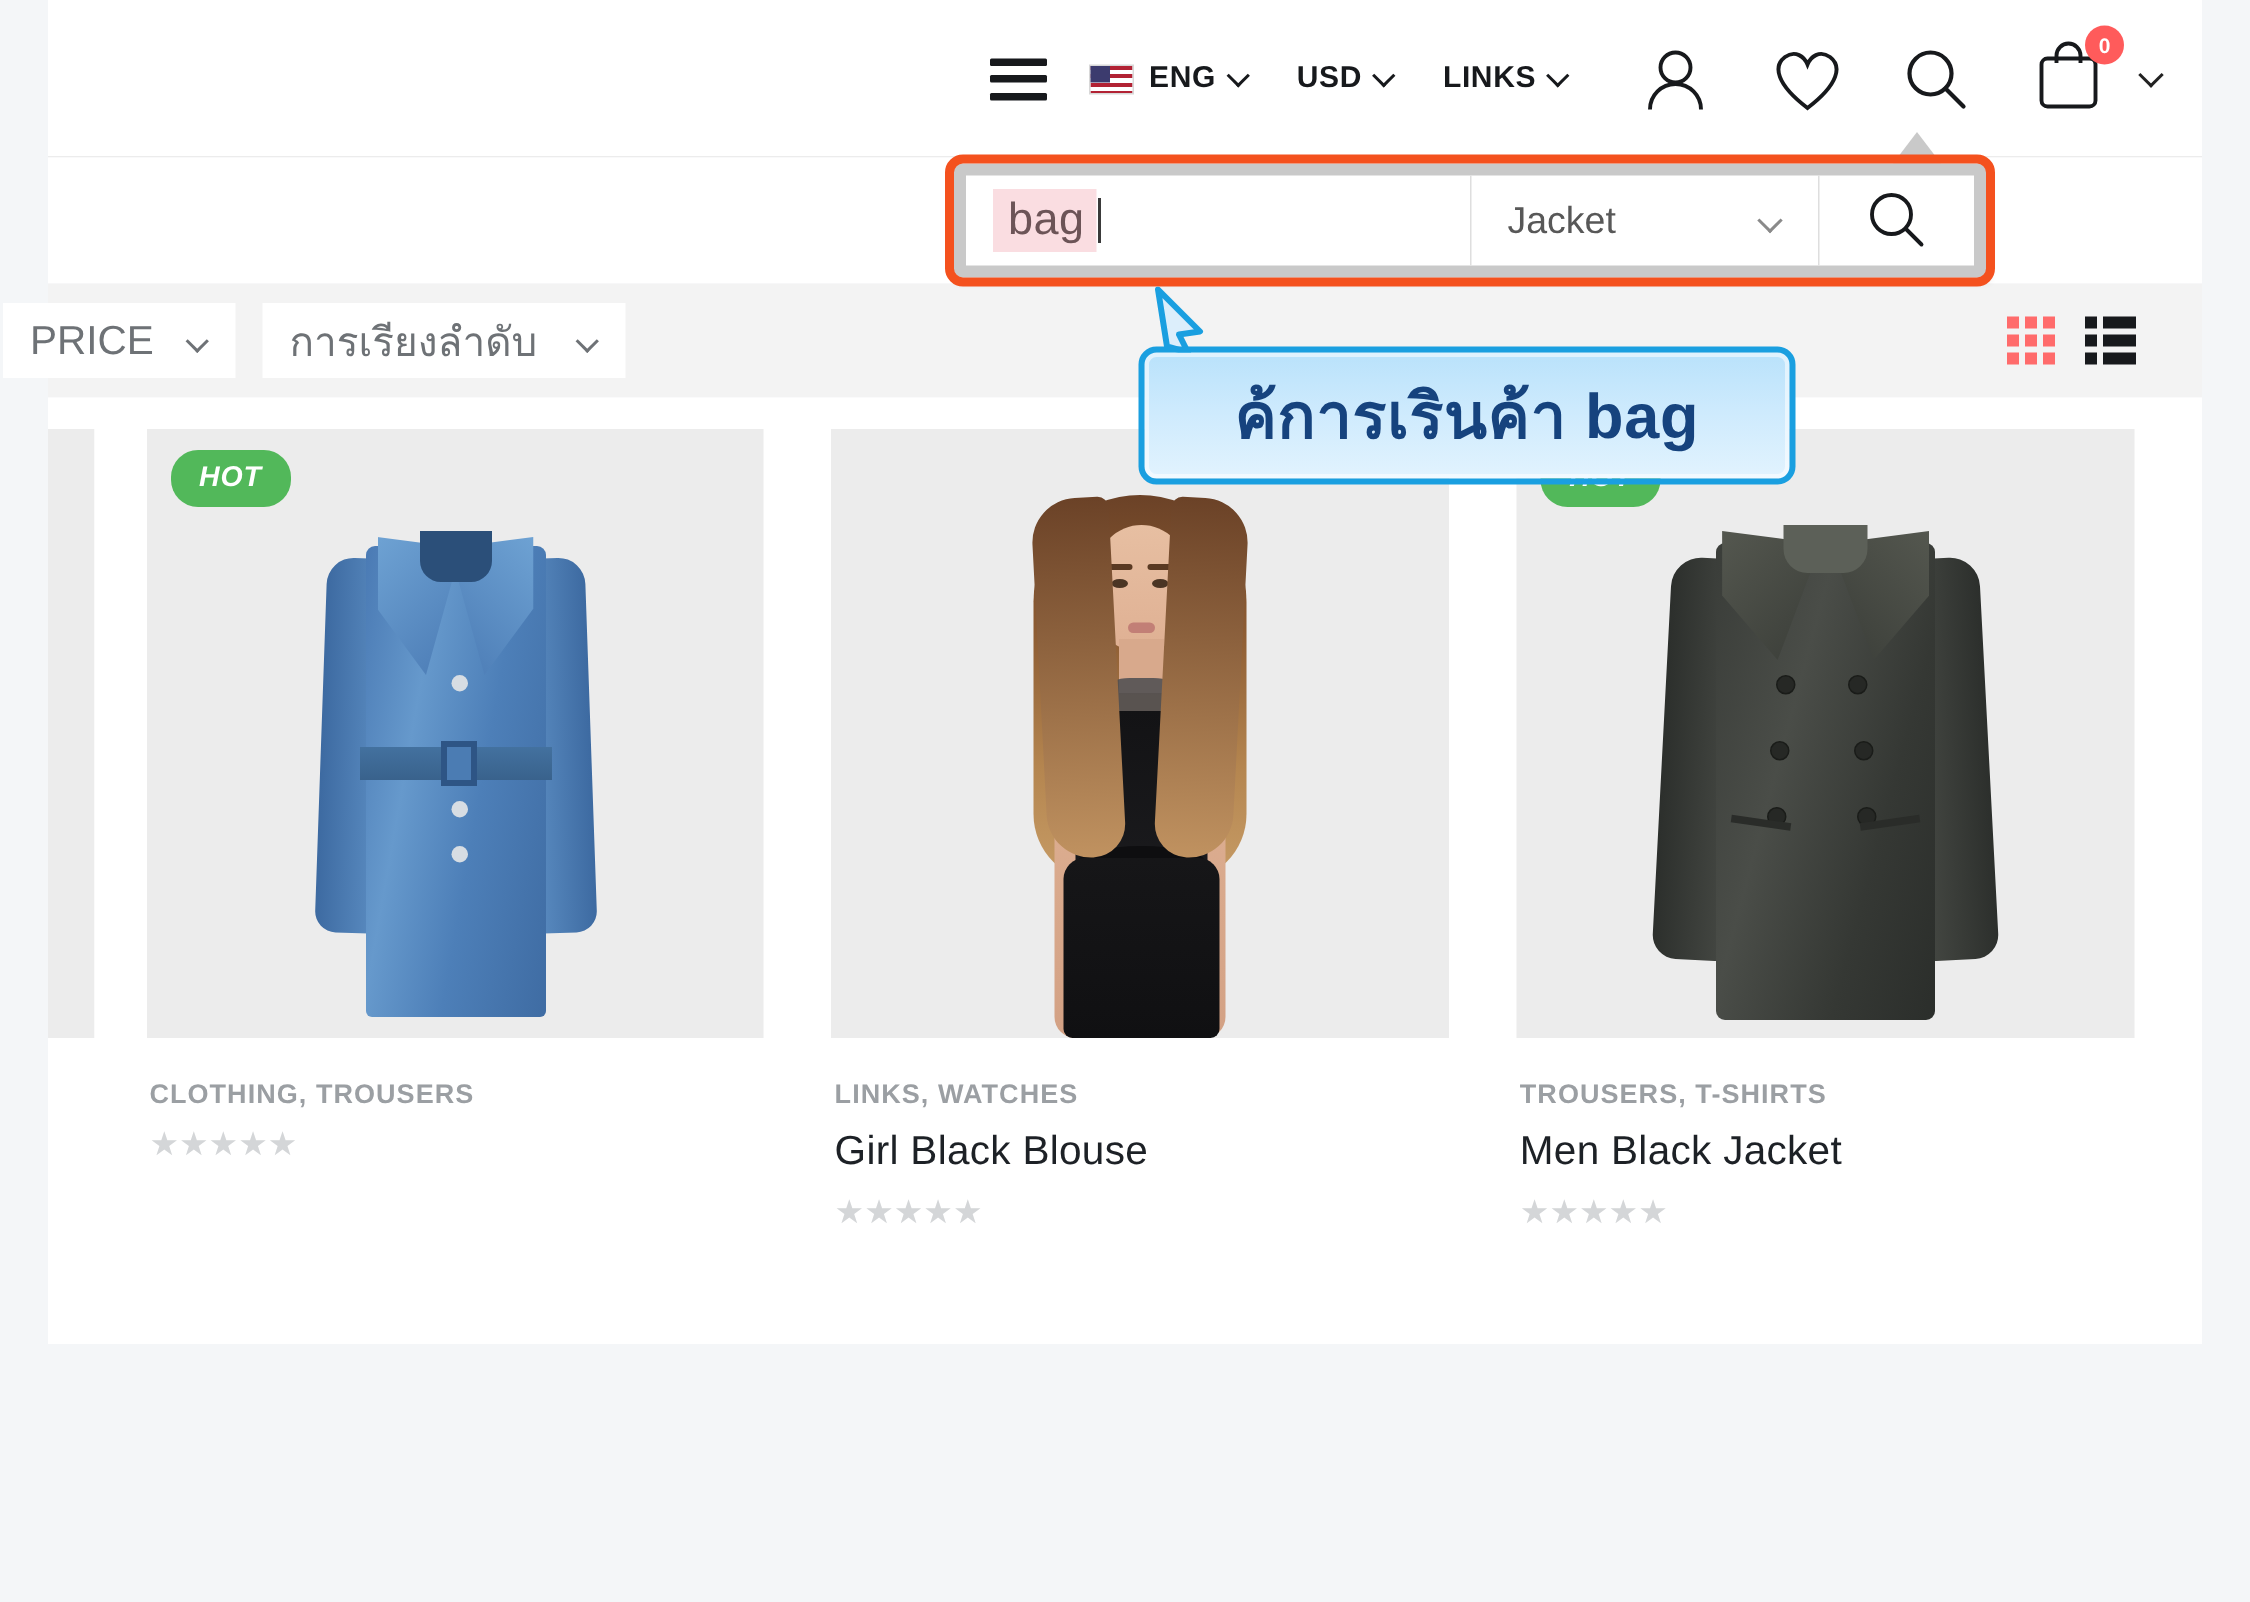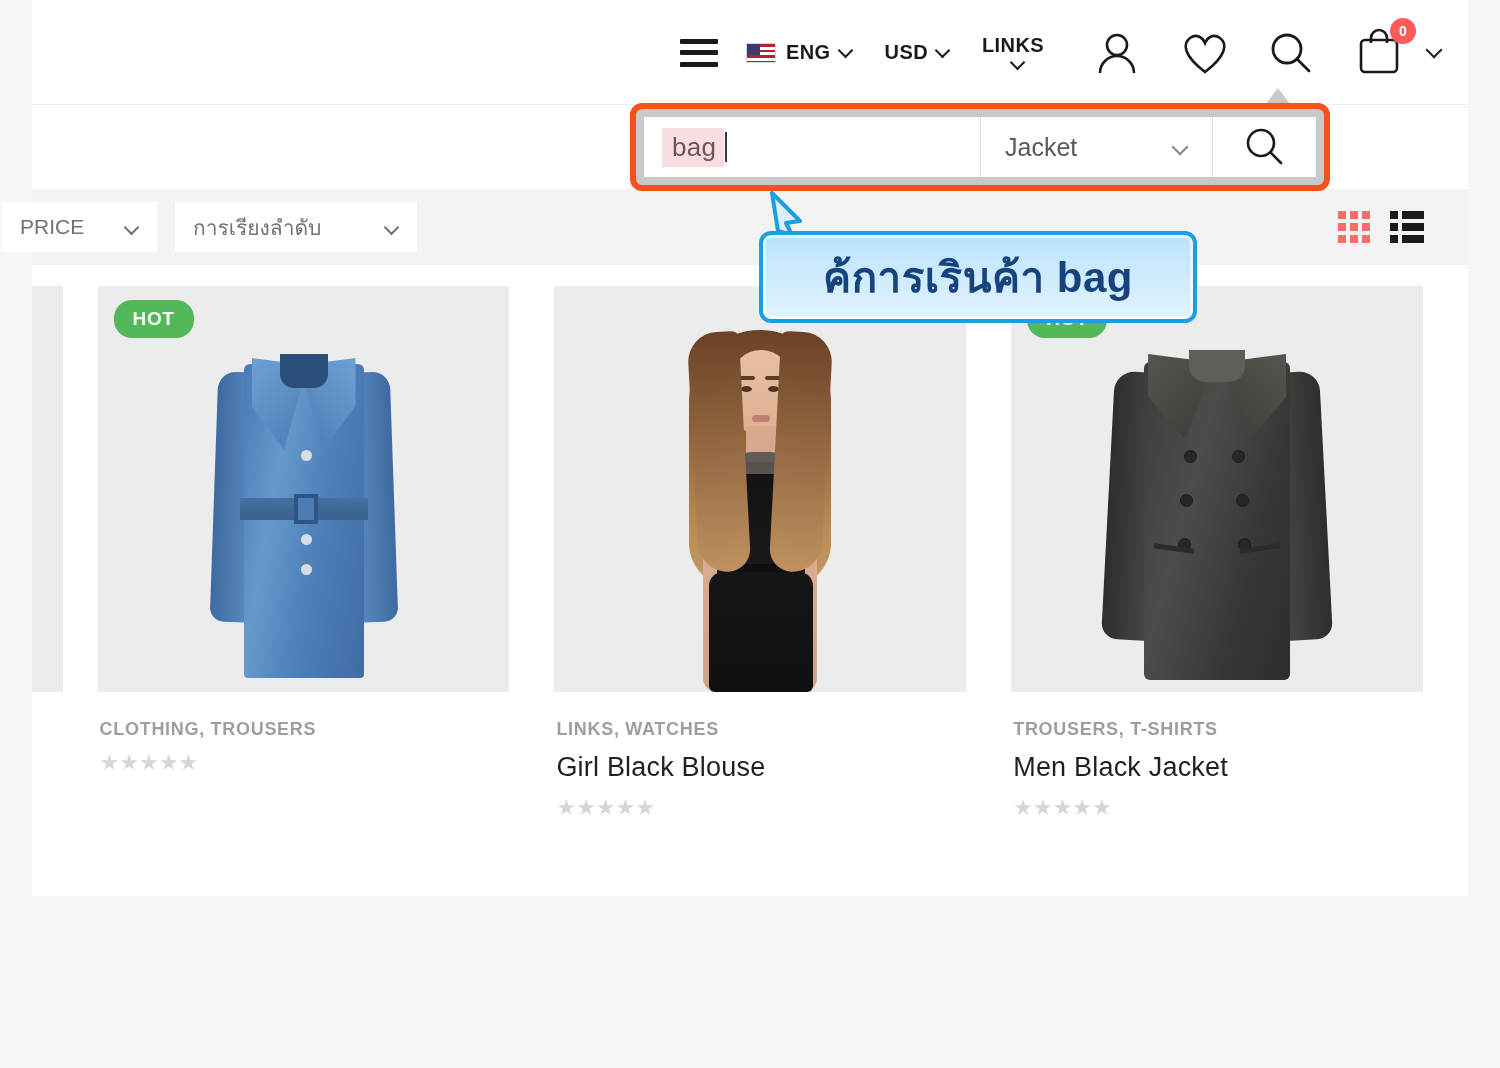--- a/index.html
+++ b/index.html
@@ -108,21 +108,21 @@
     border-left:16px solid transparent;
     border-right:16px solid transparent;
     border-bottom:21px solid #c9c9c9;
     z-index:34;
   }
   .search-field {
     flex:1; display:flex; align-items:center; padding-left:18px;
   }
   .search-value {
     background:#fadde1; color:#6c5457;
-    font-size:26px; padding:4px 8px 4px 10px;
+    font-size:30px; padding:4px 8px 4px 10px;
     letter-spacing:.3px; position:relative;
   }
   .caret {
     display:inline-block; width:2px; height:30px;
     background:#3a3a3a; vertical-align:-7px; margin-left:1px;
   }
   .search-cat {
     width:232px; border-left:1px solid #dedede;
     display:flex; align-items:center; justify-content:space-between;
     padding:0 26px 0 24px;
@@ -159,21 +159,21 @@
   .filter-bar {
     position:relative;
     height:76px;
     background:#f3f3f3;
     display:flex; align-items:center;
   }
   .filter-sel {
     height:50px; background:#fff;
     display:flex; align-items:center; justify-content:space-between;
     padding:0 20px 0 18px;
-    color:#6e7276; font-size:21px;
+    color:#6e7276; font-size:27px;
     cursor:pointer; margin-left:18px;
   }
   .filter-sel.price { width:155px; margin-left:-30px; }
   .filter-sel.sort  { width:242px; margin-left:18px;font-family:Liberation Mono, monospace; }
   .view-toggles {
     position:absolute; right:44px; top:50%; transform:translateY(-50%);
     display:flex; align-items:center; gap:20px;
   }
   .grid-icon { display:grid; grid-template-columns:repeat(3,8px); gap:4px; cursor:pointer; }
   .grid-icon i { width:8px; height:8px; background:#ff6b6b; display:block; }
@@ -192,20 +192,21 @@
   .prod-strip { display:flex; padding-left:0; }
   .card { width:444px; margin-right:45px; }
   .card.partial {
     width:33px; margin-right:35px; overflow:hidden;
   }
   .card-img {
     position:relative;
     height:406px;
     background:#ececec;
     overflow:hidden;
+    font-style:italic;
   }
   .badge-hot {
     position:absolute; left:16px; top:14px;
     background:#52b85a; color:#fff;
     font-size:19px; font-weight:bold; letter-spacing:.6px;
     padding:8px 19px; border-radius:18px;
     z-index:5;
   }
   .card-meta { padding:27px 2px 0 2px; }
   .card-cat {
@@ -394,21 +395,21 @@
         <span class="flag"></span>
         <span>ENG</span>
         <span class="chev"></span>
       </div>
 
       <div class="nav-item">
         <span>USD</span>
         <span class="chev"></span>
       </div>
 
-      <div class="nav-item" style="margin-right:46px;flex-direction:column;">
+      <div class="nav-item" style="margin-right:46px;">
         <span>LINKS</span>
         <span class="chev"></span>
       </div>
 
       <div class="icon-btn" style="margin-right:34px;">
         <svg width="54" height="54" viewBox="0 0 54 54">
           <circle cx="27" cy="19" r="10" fill="none" stroke="#17191c" stroke-width="2.6"></circle>
           <path d="M10 47 a17 17 0 0 1 34 0" fill="none" stroke="#17191c" stroke-width="2.6"></path>
         </svg>
       </div>

